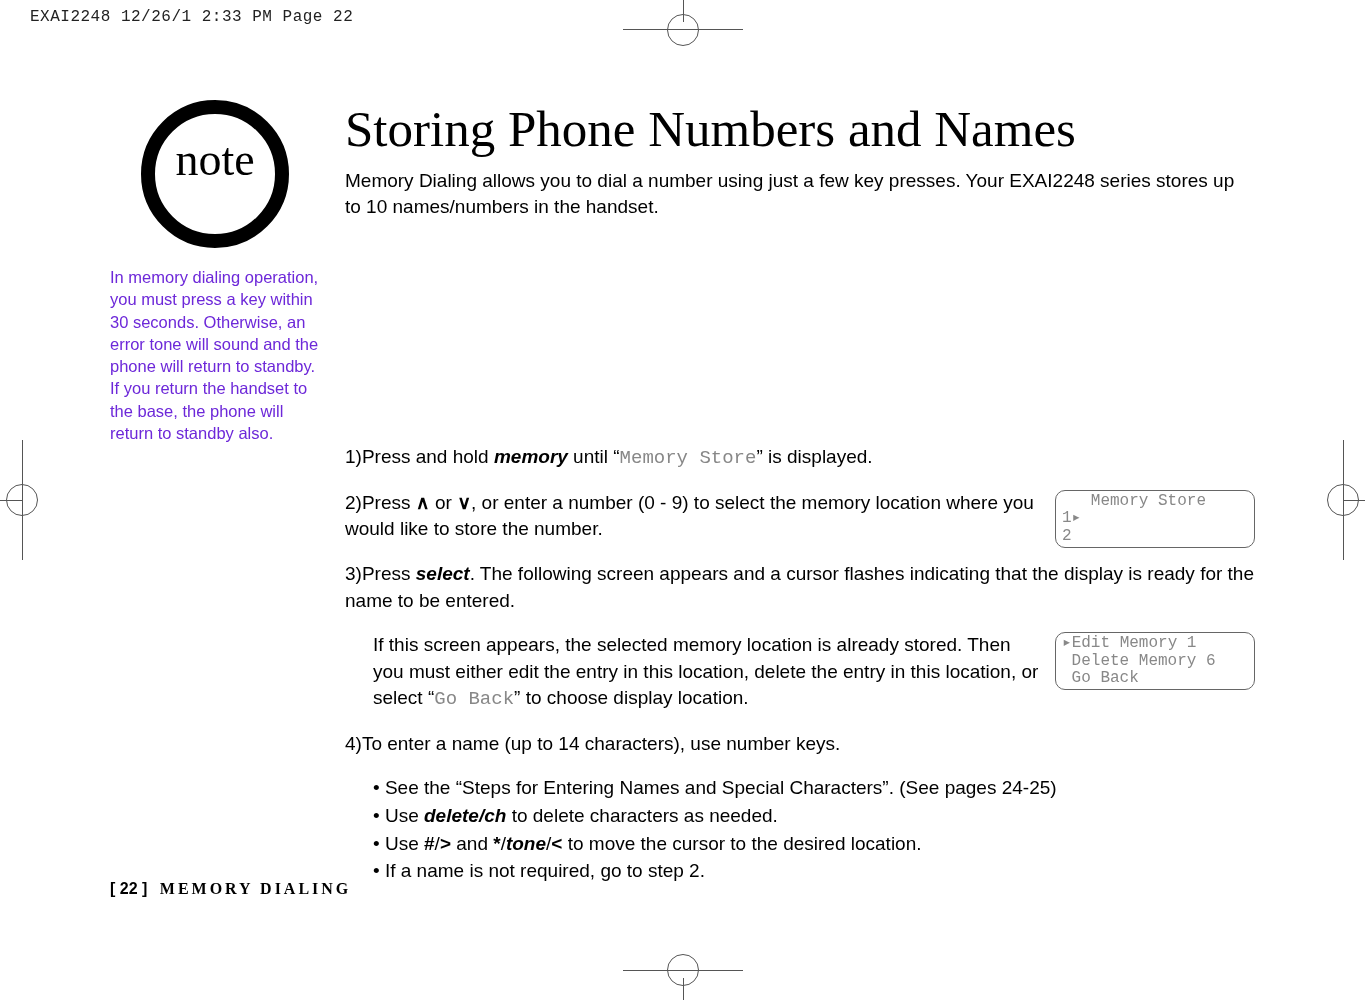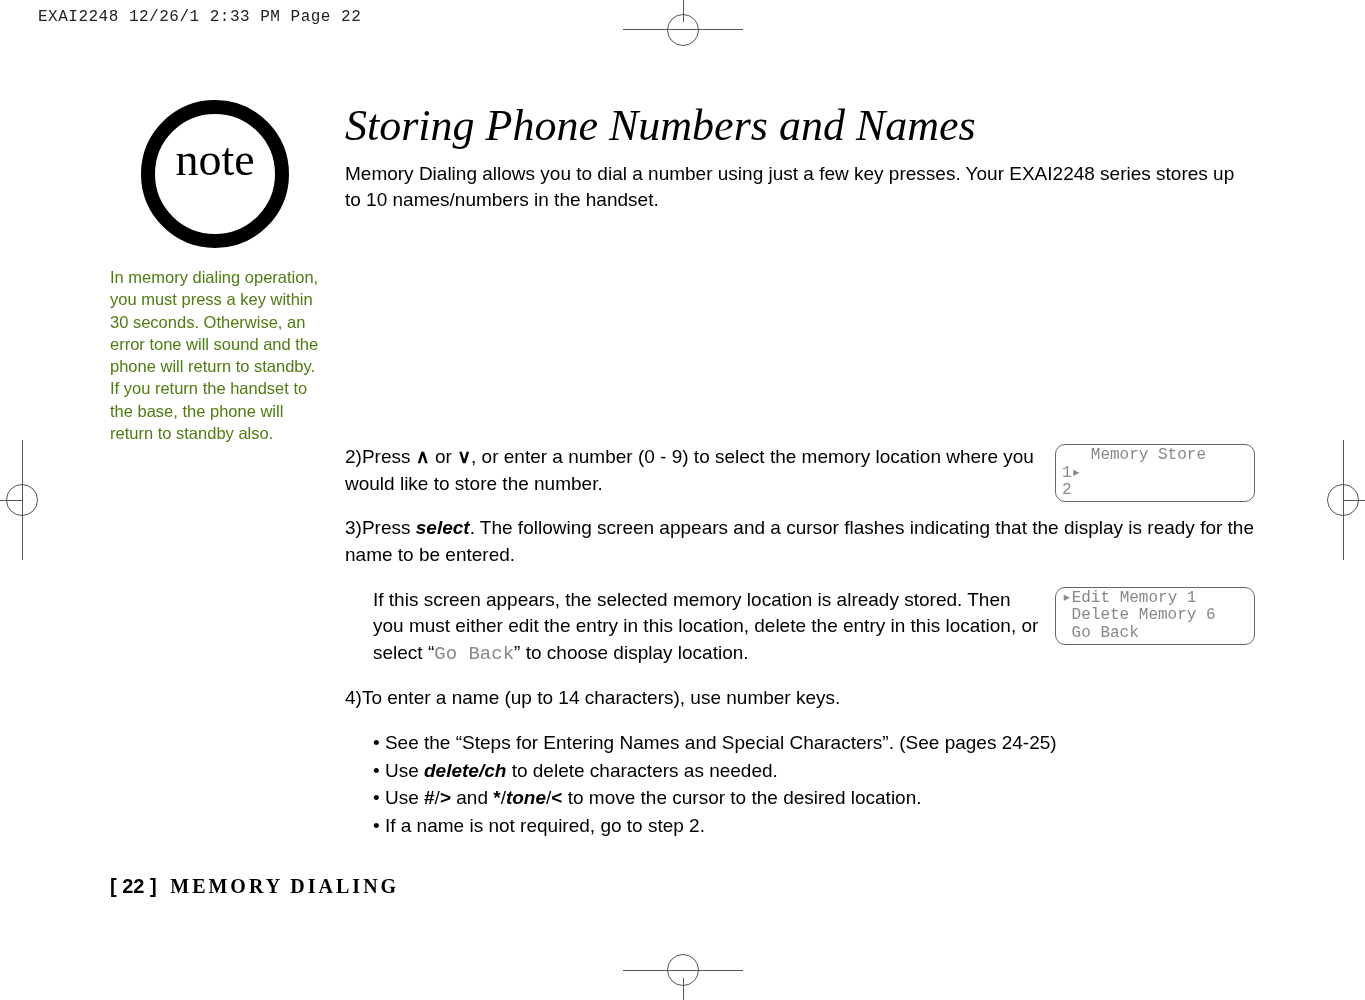--- a/index.html
+++ b/index.html
@@ -13,21 +13,21 @@
     position: relative;
   }
   .page {
     position: relative;
     width: 1365px;
     height: 1000px;
   }
   .slug {
     position: absolute;
     top: 8px;
-    left: 38px;
+    left: 30px;
     font-family: "Courier New", monospace;
     font-size: 16px;
     letter-spacing: 0.5px;
     color: #222;
   }
   
   .crop-top {
     position: absolute;
     top: 0;
     left: 50%;
@@ -139,31 +139,30 @@
     border: 14px solid #000;
     border-radius: 50%;
     line-height: 92px;
     font-family: Georgia, "Times New Roman", serif;
     font-size: 46px;
     text-align: center;
   }
   .note-text {
     font-size: 16.5px;
     line-height: 1.35;
-    color: #4d7c0f;
+    color: #6d28d9;
   }
   .main {
     margin-left: 235px;
   }
   .title {
     font-family: Georgia, "Times New Roman", serif;
-    font-size: 44px;
+    font-size: 51px;
     font-weight: 400;
     margin: 0 0 10px 0;
-    font-style: italic;
   }
   .intro {
     font-size: 19px;
     line-height: 1.35;
     margin-bottom: 16px;
     font-weight: 500;
   }
   .step {
     font-size: 19px;
     line-height: 1.4;
@@ -207,21 +206,21 @@
     margin-bottom: 2px;
     list-style: none;
   }
   .bullets li::before {
     content: "• ";
   }
   .footer {
     position: absolute;
     bottom: 22px;
     left: 0;
-    font-size: 20px;
+    font-size: 16px;
   }
   .footer .pagenum { font-weight: bold; }
   .footer .section {
     font-family: Georgia, "Times New Roman", serif;
     font-weight: bold;
     letter-spacing: 3px;
     font-variant: small-caps;
     margin-left: 8px;
   }
   .arrow-icon {
@@ -259,20 +258,23 @@
       <div class="note-icon">
         <span class="note-circle">note</span>
       </div>
       <div class="note-text">In memory dialing operation, you must press a key within 30 seconds. Otherwise, an error tone will sound and the phone will return to standby. If you return the handset to the base, the phone will return to standby also.</div>
     </div>
 
     <div class="main">
       <h1 class="title">Storing Phone Numbers and Names</h1>
       <div class="intro">Memory Dialing allows you to dial a number using just a few key presses. Your EXAI2248 series stores up to 10 names/numbers in the handset.</div>
 
+      <div class="step">
+        <span>1)Press and hold </span><span class="keyfont">memory</span><span> until “</span><span class="mono">Memory Store</span><span>” is displayed.</span>
+      </div>
 
       <div class="step">
         <div class="lcd">   Memory Store
 1▸
 2</div>
         <span>2)Press </span><span class="caret arrow-icon">∧</span><span> or </span><span class="caret arrow-icon">∨</span><span>, or enter a number (0 - 9) to select the memory location where you would like to store the number.</span>
       </div>
 
       <div class="step">
         <span>3)Press </span><span class="keyfont">select</span><span>. The following screen appears and a cursor flashes indicating that the display is ready for the name to be entered.</span>

